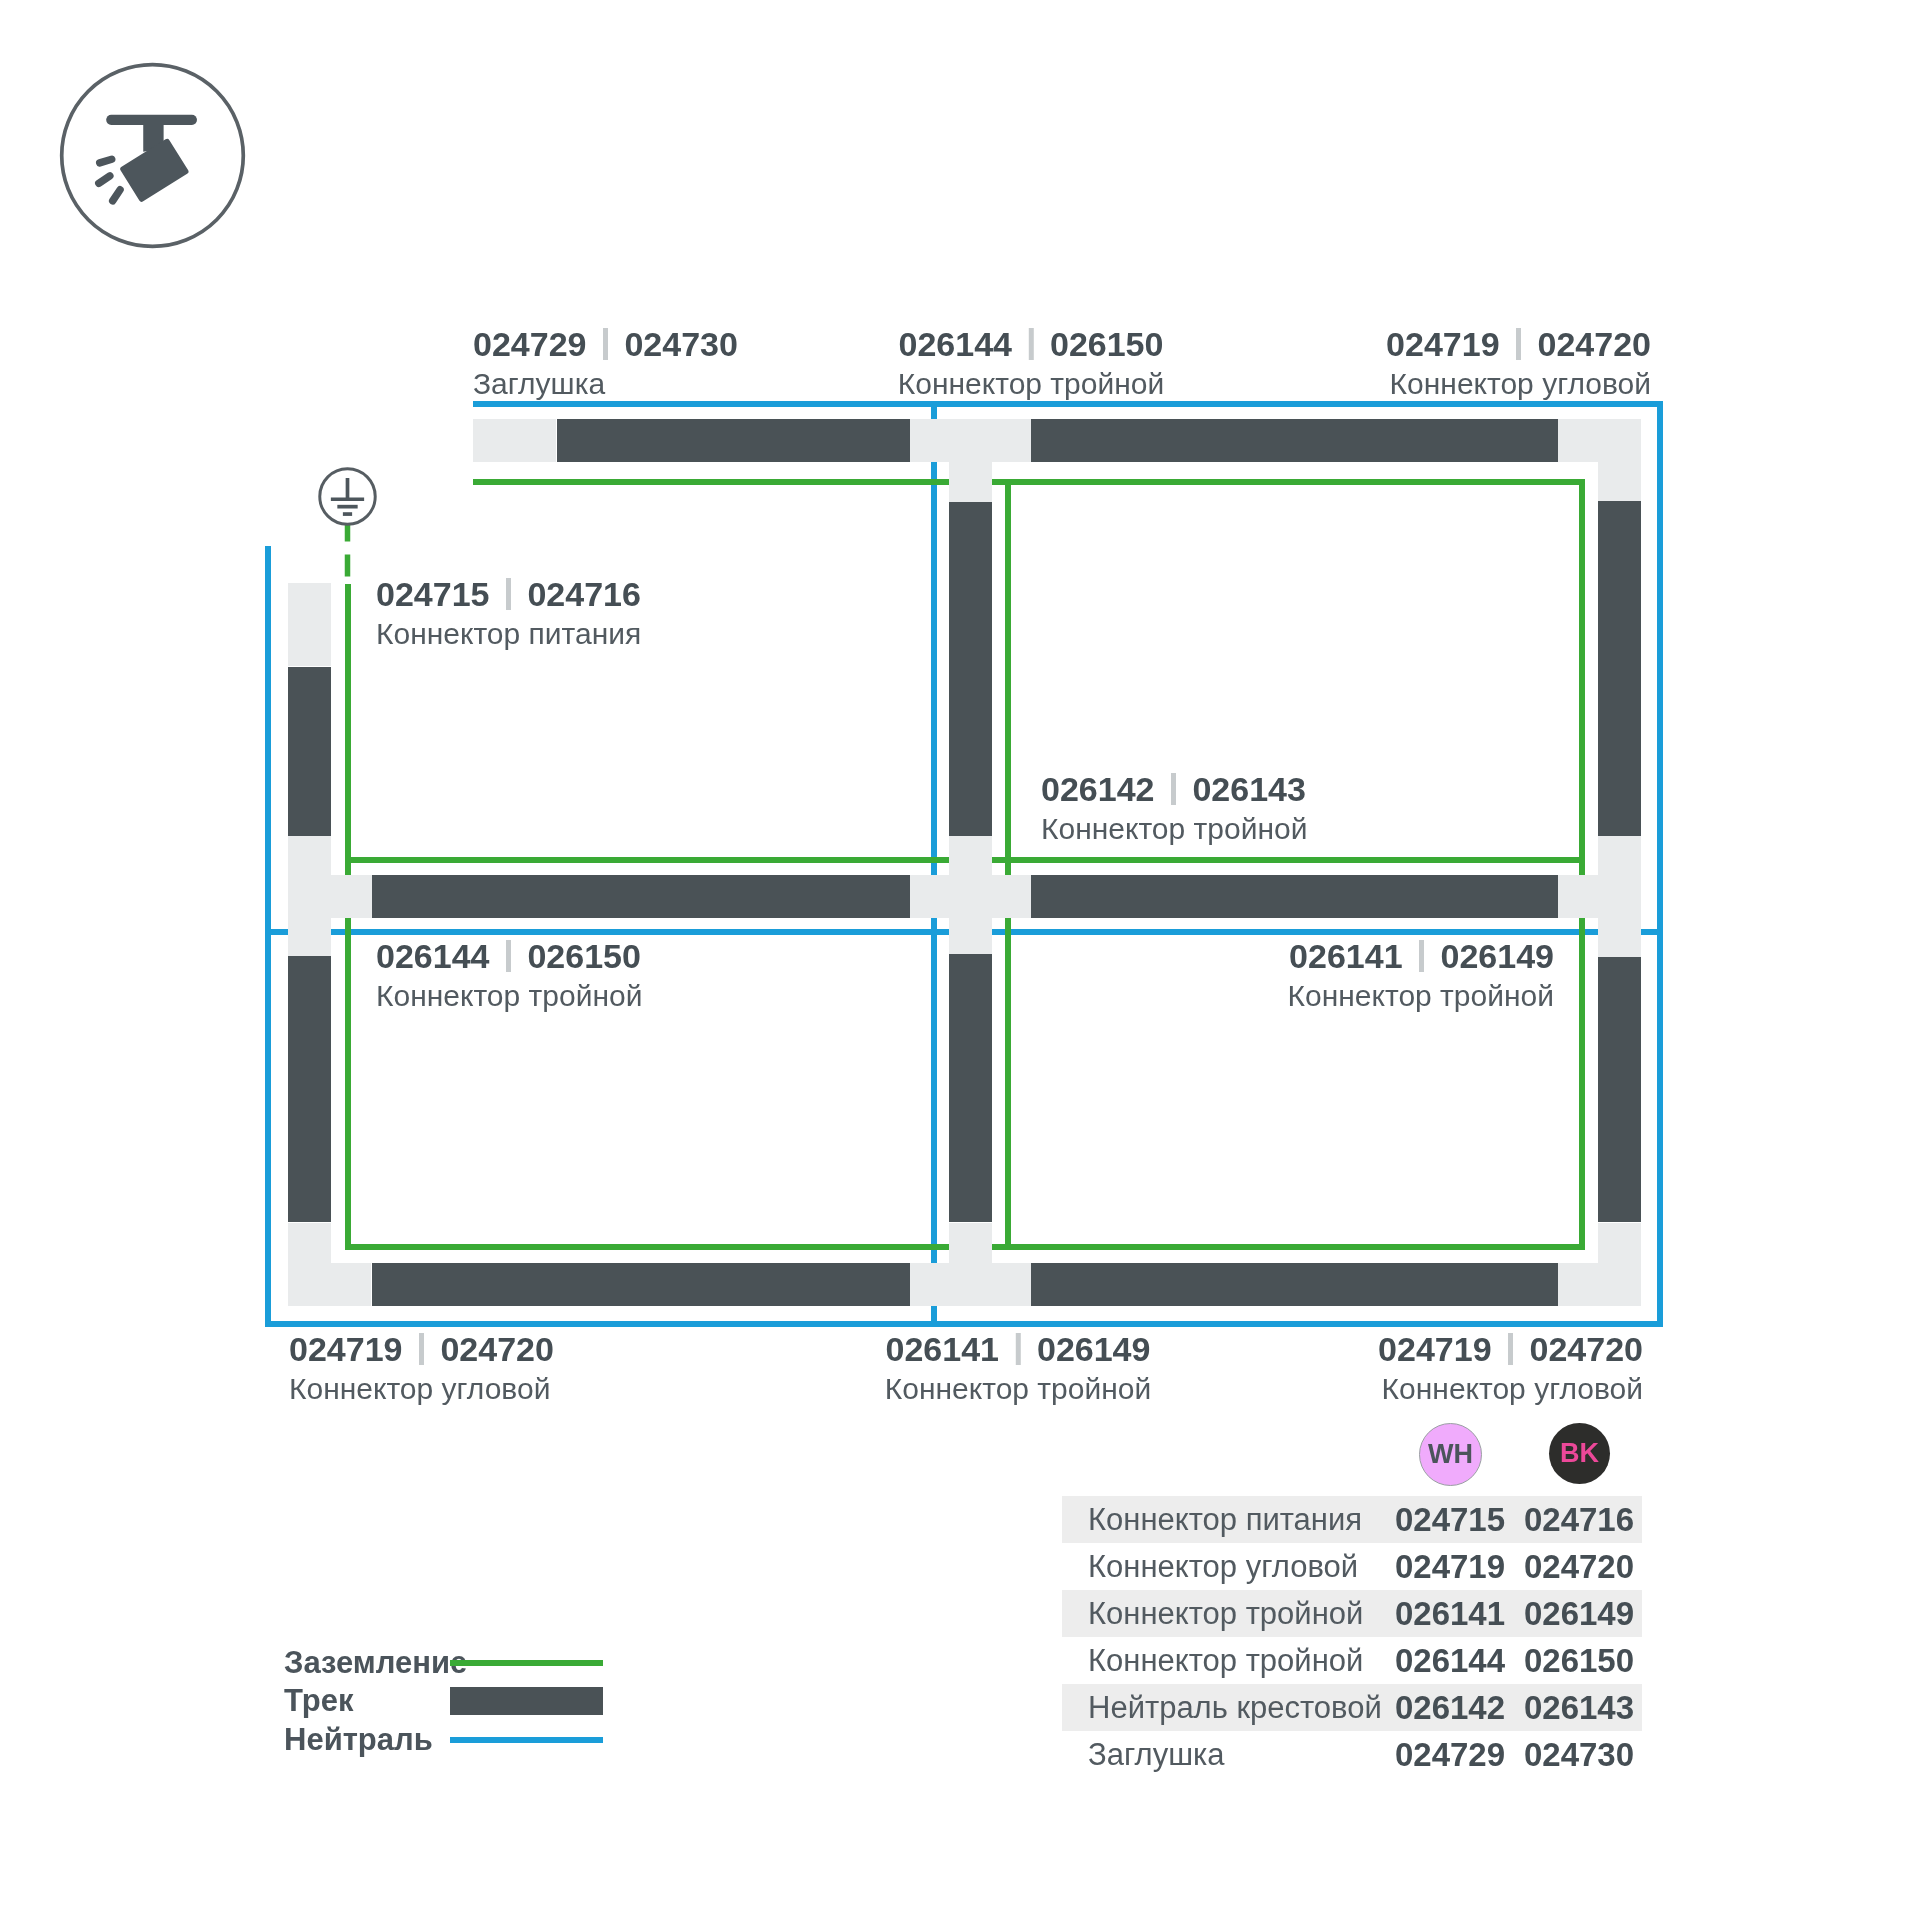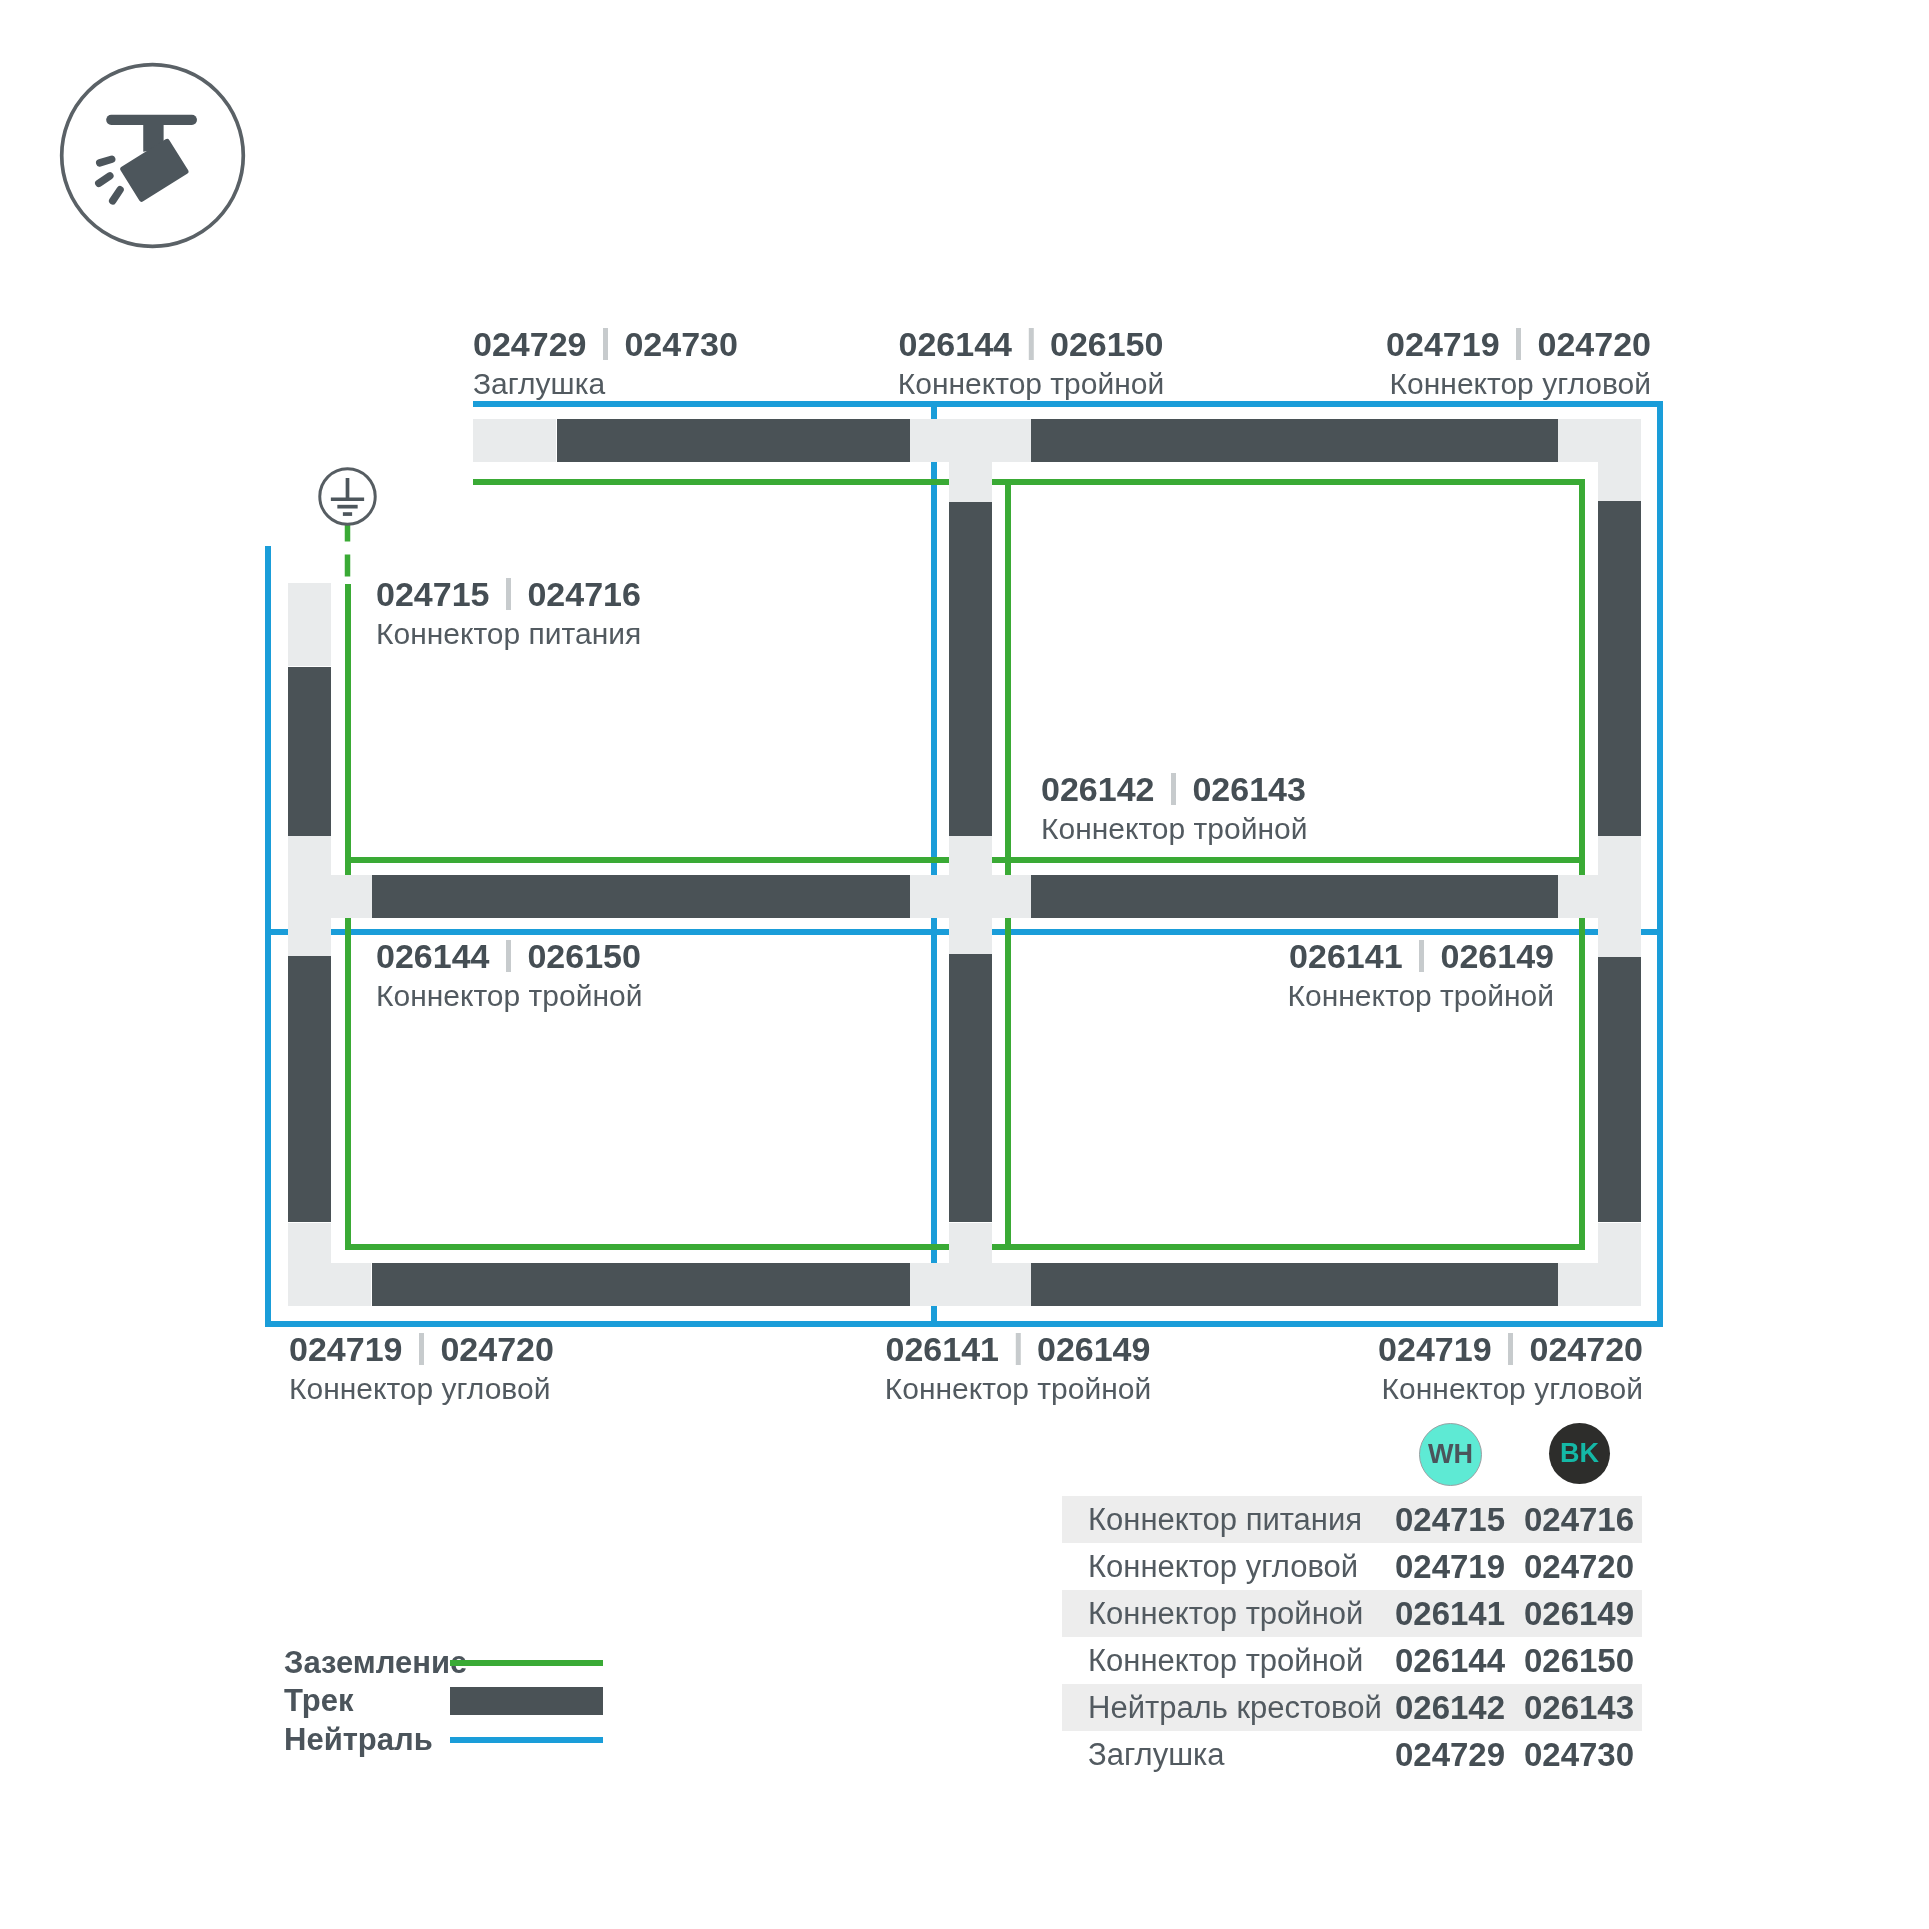--- a/index.html
+++ b/index.html
@@ -36,22 +36,22 @@
   
   .legend-label{position:absolute;left:284px;font-size:31px;font-weight:600;color:#4b545b;line-height:33px;}
   
   .ctable{position:absolute;left:1062px;top:1496px;width:580px;}
   .ctable .trow{position:relative;height:47px;}
   .ctable .trow:nth-child(odd){background:var(--table-row);}
   .ctable .tname{position:absolute;left:26px;top:0;line-height:47px;font-size:31px;color:var(--text);white-space:nowrap;}
   .ctable .twh{position:absolute;left:314px;width:148px;top:0;line-height:47px;font-size:33px;font-weight:700;color:var(--text-dark);text-align:center;}
   .ctable .tbk{position:absolute;left:443px;width:148px;top:0;line-height:47px;font-size:33px;font-weight:700;color:var(--text-dark);text-align:center;}
   .chip{position:absolute;width:61px;height:61px;border-radius:50%;display:flex;align-items:center;justify-content:center;font-size:27px;font-weight:600;}
-  .chip.wh{left:1419px;top:1423px;background:#5eead4;border:1.9px solid #9aa0a3;color:#4b545b;}
-  .chip.bk{left:1549px;top:1423px;background:var(--bk-fill);color:#14b8a6;}
+  .chip.wh{left:1419px;top:1423px;background:#f0abfc;border:1.9px solid #9aa0a3;color:#4b545b;}
+  .chip.bk{left:1549px;top:1423px;background:var(--bk-fill);color:#ec4899;}
 </style>
 </head>
 <body>
 
 <div class="canvas">
 
   <svg class="abs" style="left:58px;top:61px" width="189" height="189" viewBox="0 0 204 204">
     <circle cx="102" cy="102" r="98" fill="#ffffff" stroke="#5a6166" stroke-width="4"></circle>
     <rect x="52" y="58" width="98" height="11" rx="5.5" fill="#4d565c"></rect>
     <path d="M92 69 L114 69 L114 94 L92 98 Z" fill="#4d565c"></path>

